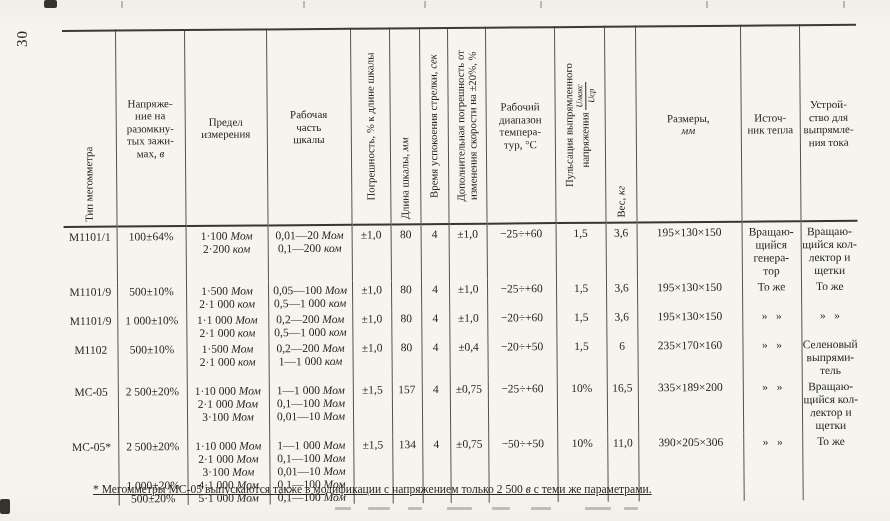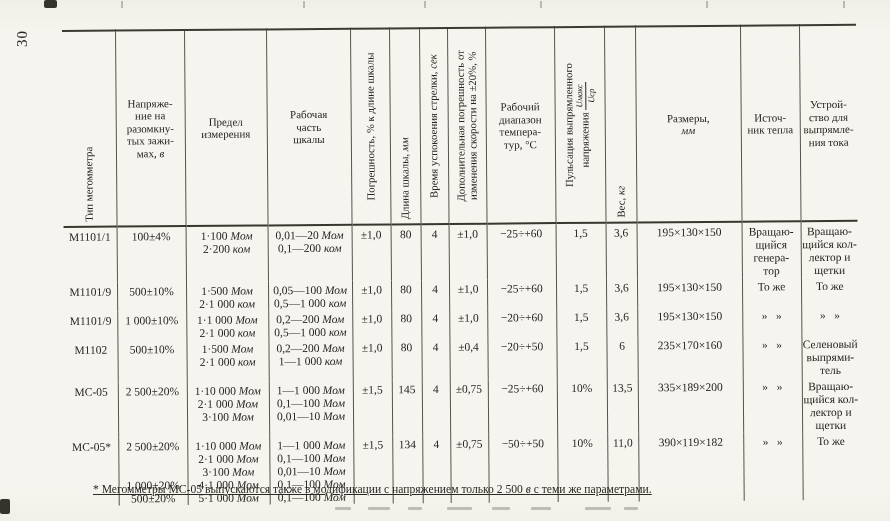--- a/index.html
+++ b/index.html
@@ -148,21 +148,21 @@
 ник тепла</th>
           <th class="hh">Устрой-
 ство для
 выпрямле-
 ния тока</th>
         </tr>
       </thead>
       <tbody>
         <tr class="r0">
           <td>М1101/1</td>
-          <td>100±4%</td>
+          <td>100±64%</td>
           <td>1·100 <i>Мом</i>
 2·200 <i>ком</i></td>
           <td>0,01—20 <i>Мом</i>
 0,1—200 <i>ком</i></td>
           <td>±1,0</td>
           <td>80</td>
           <td>4</td>
           <td>±1,0</td>
           <td>−25÷+60</td>
           <td>1,5</td>
@@ -236,26 +236,26 @@
         <tr class="r4">
           <td>МС-05</td>
           <td>2 500±20%</td>
           <td>1·10 000 <i>Мом</i>
 2·1 000 <i>Мом</i>
 3·100 <i>Мом</i></td>
           <td>1—1 000 <i>Мом</i>
 0,1—100 <i>Мом</i>
 0,01—10 <i>Мом</i></td>
           <td>±1,5</td>
-          <td>145</td>
+          <td>157</td>
           <td>4</td>
           <td>±0,75</td>
           <td>−25÷+60</td>
           <td>10%</td>
-          <td>13,5</td>
+          <td>16,5</td>
           <td>335×189×200</td>
           <td>»&nbsp;&nbsp;&nbsp;»</td>
           <td>Вращаю-
 щийся кол-
 лектор и
 щетки</td>
         </tr>
         <tr class="r5">
           <td>МС-05*</td>
           <td>2 500±20%
@@ -273,21 +273,21 @@
 0,01—10 <i>Мом</i>
 0,1—100 <i>Мом</i>
 0,1—100 <i>Мом</i></td>
           <td>±1,5</td>
           <td>134</td>
           <td>4</td>
           <td>±0,75</td>
           <td>−50÷+50</td>
           <td>10%</td>
           <td>11,0</td>
-          <td>390×119×182</td>
+          <td>390×205×306</td>
           <td>»&nbsp;&nbsp;&nbsp;»</td>
           <td>То же</td>
         </tr>
       </tbody>
     </table>
   </div>
 
   <div class="footnote">* Мегомметры МС-05 выпускаются также в модификации с напряжением только 2 500 <i>в</i> с теми же параметрами.</div>
 
 </div>

